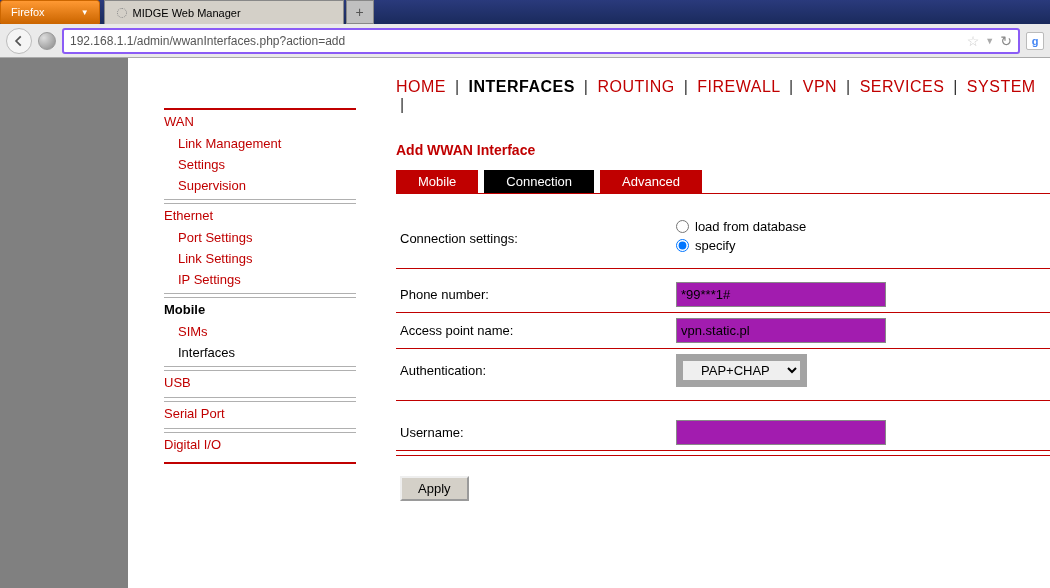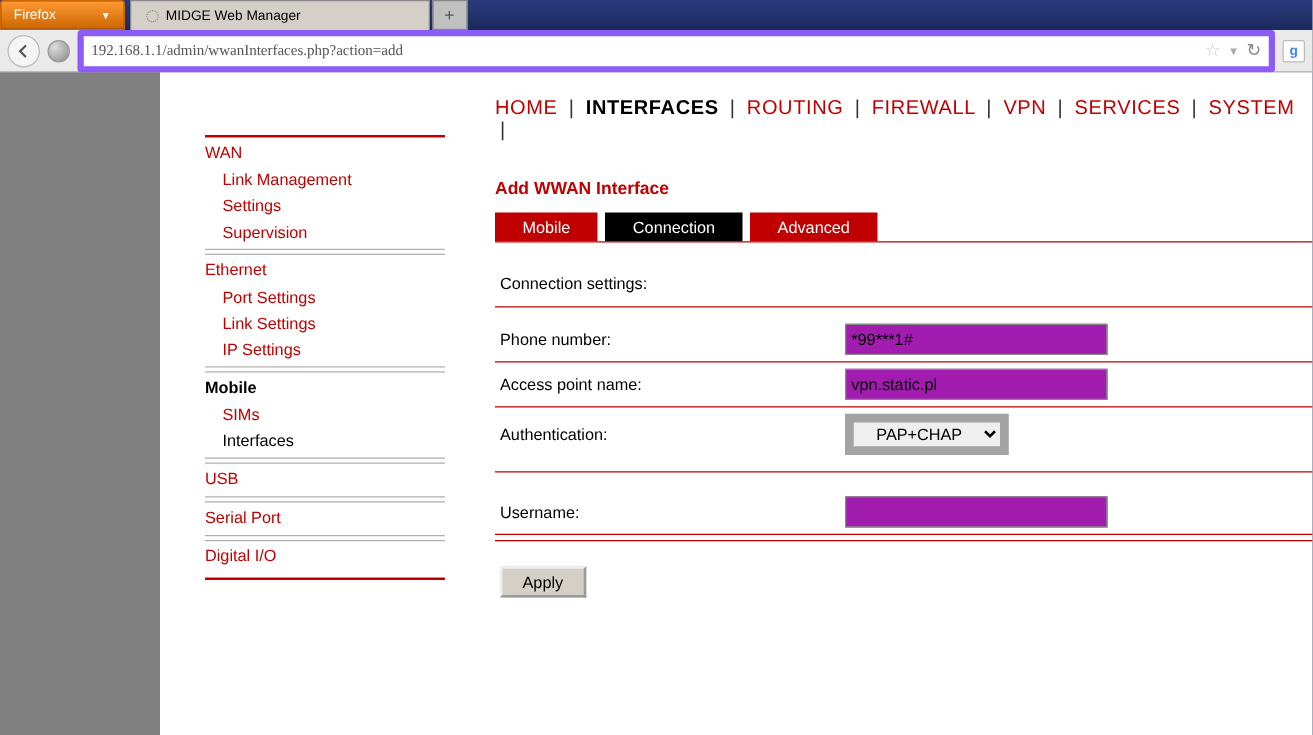--- a/index.html
+++ b/index.html
@@ -11,21 +11,21 @@
   .firefox-btn { background: linear-gradient(to bottom, #ff9933 0%, #cc6600 100%); color: #fff; padding: 3px 10px; font-size: 11px; border: 1px solid #cc6600; border-radius: 3px 3px 0 0; display: flex; align-items: center; gap: 32px; }
   .firefox-btn .tri { margin-left: 4px; font-size: 8px; }
   .tab { background: #d4d0c8; border: 1px solid #888; border-bottom: none; padding: 3px 12px; font-size: 11px; display: flex; align-items: center; min-width: 240px; margin-left: 4px; }
   .tab .spinner { width: 10px; height: 10px; border: 1px dotted #888; border-radius: 50%; margin-right: 6px; }
   .new-tab { background: #c0c0c0; border: 1px solid #888; width: 28px; display: flex; align-items: center; justify-content: center; font-size: 14px; color: #555; margin-left: 2px; }
   
   .url-bar { display: flex; align-items: center; background: #eaeaea; padding: 4px 6px; height: 34px; border-bottom: 1px solid #aaa; }
   .back-btn { width: 26px; height: 26px; border-radius: 50%; background: #f5f5f5; border: 1px solid #bbb; display: flex; align-items: center; justify-content: center; margin-right: 6px; }
   .back-btn svg { width: 14px; height: 14px; }
   .globe { width: 18px; height: 18px; border-radius: 50%; background: radial-gradient(circle at 30% 30%, #ddd, #888); margin-right: 6px; border:1px solid #999;}
-  .url-input { flex: 1; background: #fff; border: 5px solid #8b5cf6; border-radius: 3px; padding: 3px 6px; font-size: 12px; display: flex; align-items: center; font-family: Liberation Serif, serif; }
+  .url-input { flex: 1; background: #fff; border: 2px solid #8b5cf6; border-radius: 3px; padding: 3px 6px; font-size: 12px; display: flex; align-items: center; }
   .url-input .url-text { flex: 1; color: #555; }
   .url-icons { display: flex; align-items: center; gap: 6px; margin-left: 6px; }
   .star { color: #ccc; font-size: 14px; }
   .dd { color: #aaa; font-size: 9px; }
   .reload { color: #888; font-size: 14px; }
   .g-icon { width: 18px; height: 18px; background: #fff; border: 1px solid #bbb; border-radius: 2px; margin-left: 6px; display: flex; align-items: center; justify-content: center; font-size: 11px; font-weight: bold; color: #4285f4; }
   
   
   .viewport { display: flex; height: calc(588px - 58px); }
   .gray-left { width: 128px; background: #808080; }
@@ -155,20 +155,30 @@
         <div class="tab-btn tab-black">Connection</div>
         <div class="tab-gap"></div>
         <div class="tab-btn tab-red">Advanced</div>
       </div>
       <hr class="hr-red">
 
       <div class="form-area">
         <div class="form-block">
           <div class="form-row">
             <div class="form-label">Connection settings:</div>
+            <div class="form-field">
+              <div class="radio-opt">
+                <input type="radio" name="cs" style="">
+                <span>load from database</span>
+              </div>
+              <div class="radio-opt">
+                <input type="radio" name="cs" checked="" style="">
+                <span>specify</span>
+              </div>
+            </div>
           </div>
         </div>
         <hr class="hr-red">
 
         <div class="form-block" style="padding:8px 0;">
           <div class="form-row">
             <div class="form-label">Phone number:</div>
             <div class="form-field">
               <input type="text" value="*99***1#" style="">
             </div>

